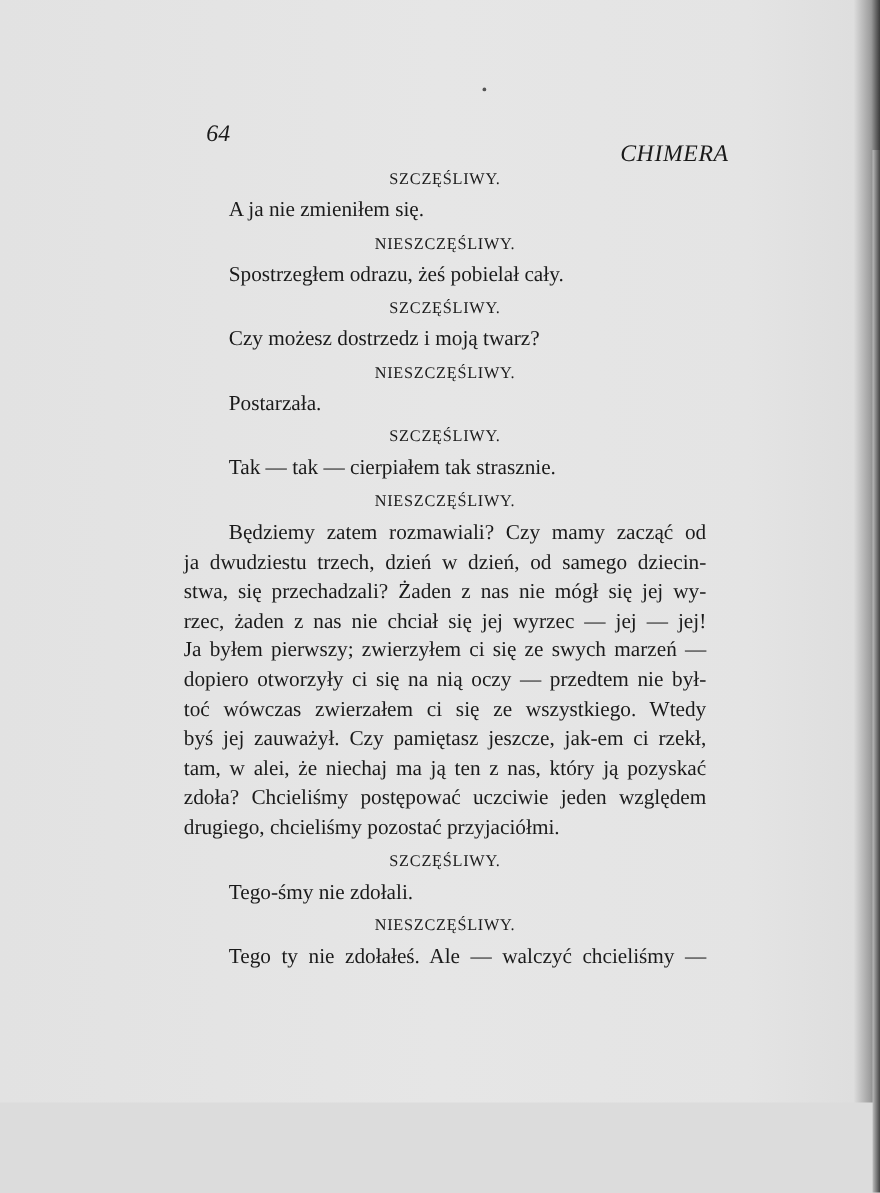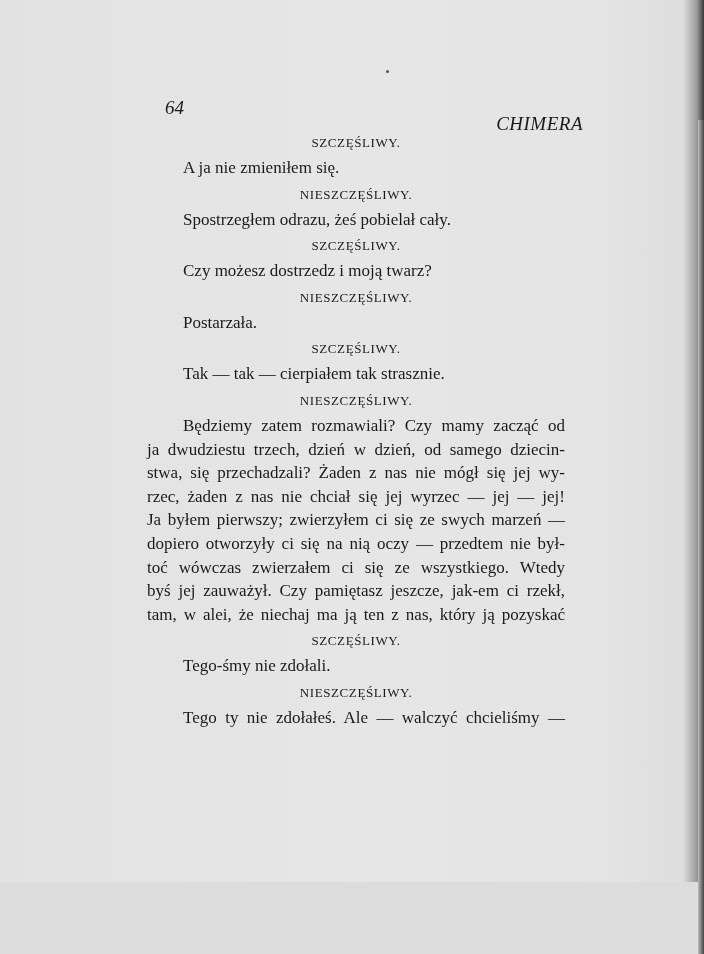--- a/index.html
+++ b/index.html
@@ -77,20 +77,22 @@
     <div class="para">
       <span class="ln first">Będziemy zatem rozmawiali? Czy mamy zacząć od</span>
       <span class="ln">ja dwudziestu trzech, dzień w dzień, od samego dziecin-</span>
       <span class="ln">stwa, się przechadzali? Żaden z nas nie mógł się jej wy-</span>
       <span class="ln">rzec, żaden z nas nie chciał się jej wyrzec — jej — jej!</span>
       <span class="ln">Ja byłem pierwszy; zwierzyłem ci się ze swych marzeń —</span>
       <span class="ln">dopiero otworzyły ci się na nią oczy — przedtem nie był-</span>
       <span class="ln">toć wówczas zwierzałem ci się ze wszystkiego. Wtedy</span>
       <span class="ln">byś jej zauważył. Czy pamiętasz jeszcze, jak-em ci rzekł,</span>
       <span class="ln">tam, w alei, że niechaj ma ją ten z nas, który ją pozyskać</span>
+      <span class="ln">zdoła? Chcieliśmy postępować uczciwie jeden względem</span>
+      <span class="ln last">drugiego, chcieliśmy pozostać przyjaciółmi.</span>
     </div>
 
     <div class="speaker">SZCZĘŚLIWY.</div>
     <p class="line-ind">Tego-śmy nie zdołali.</p>
 
     <div class="speaker">NIESZCZĘŚLIWY.</div>
     <div class="para">
       <span class="ln first">Tego ty nie zdołałeś. Ale — walczyć chcieliśmy —</span>
     </div>
   </div>

